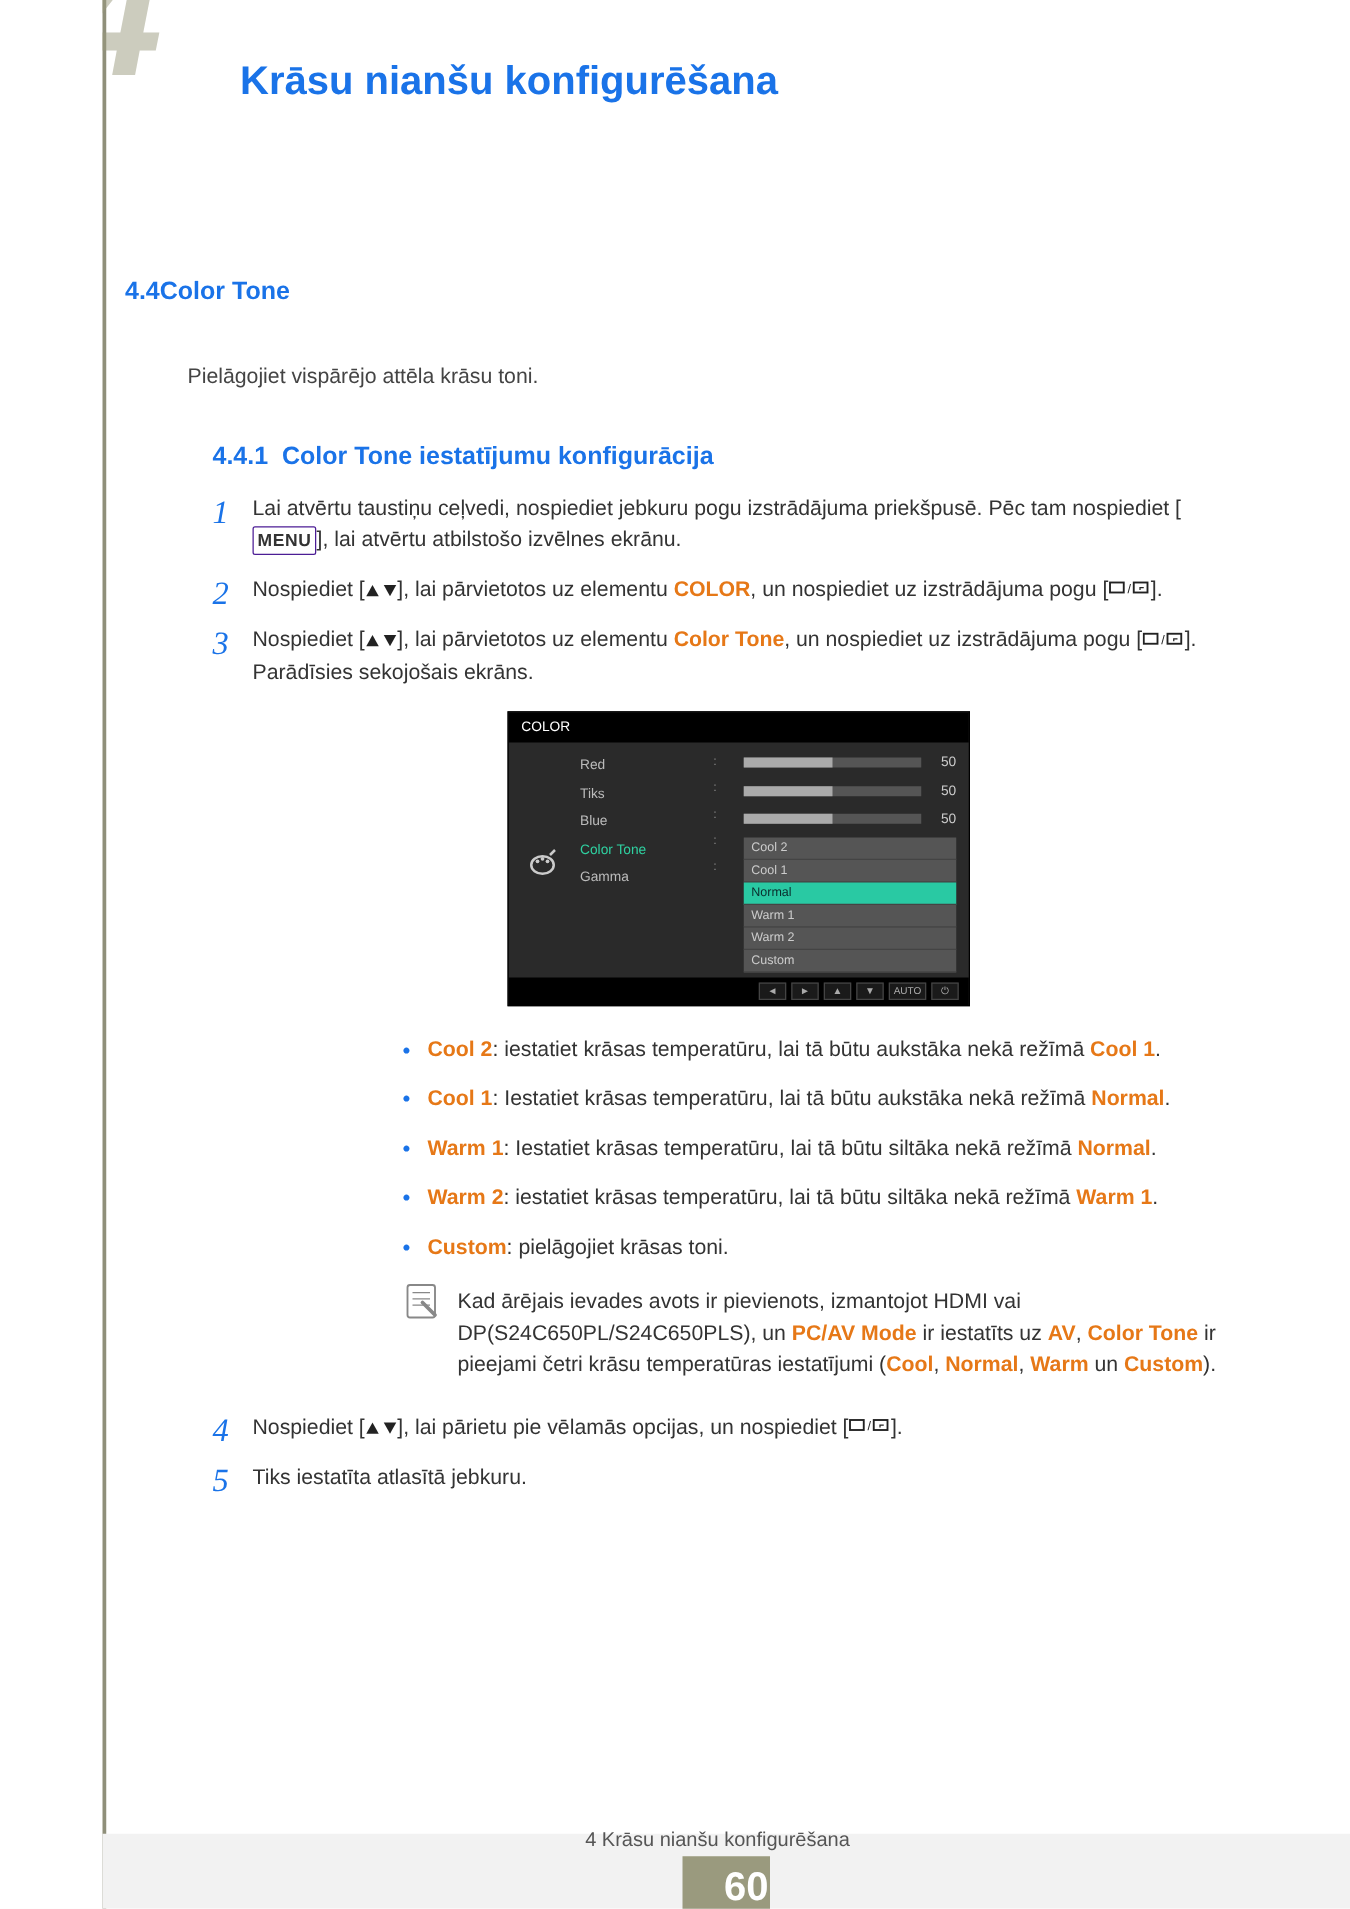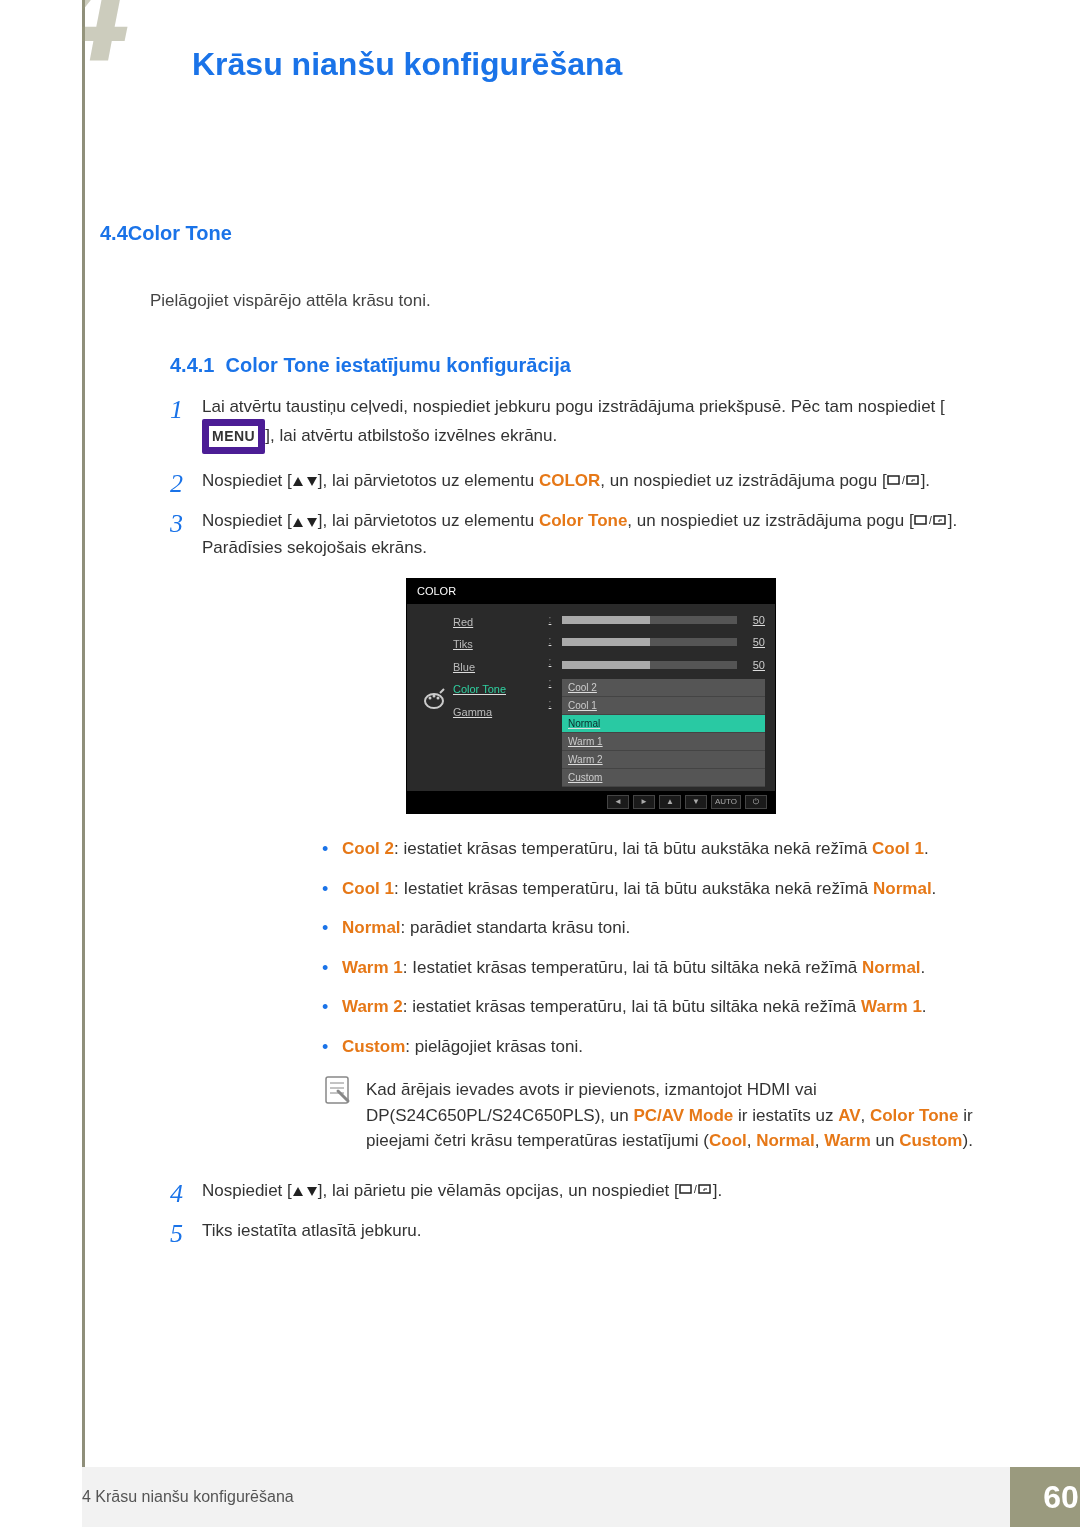--- a/index.html
+++ b/index.html
@@ -57,33 +57,33 @@
   ol.steps { list-style:none; margin-left:70px;}
   ol.steps > li { position:relative; padding-left:32px; margin-bottom:14px;}
   ol.steps > li .num {
     position:absolute; left:0; top:-4px;
     color:#1a73e8; font-style:italic; font-size:26px; font-family: Georgia, serif;
   }
   .orange-bold { color:#e67817; font-weight:bold; }
   .icon-updown { display:inline-block; vertical-align:middle; }
   .icon-updown svg { vertical-align:middle; }
   .icon-rect-enter { display:inline-block; vertical-align:middle;}
-  .menu-word { font-family: Arial; font-weight:bold; font-size:14px; letter-spacing:0.5px; display:inline-block; border:7px solid #4c1d95; padding:0 3px; border-radius:2px; background:#fff;}
+  .menu-word { font-family: Arial; font-weight:bold; font-size:14px; letter-spacing:0.5px; display:inline-block; border:1px solid #4c1d95; padding:0 3px; border-radius:2px; background:#fff;}
   
   .osd {
     width: 370px;
     margin: 18px auto 22px auto;
     background:#2a2a2a;
     border:1px solid #000;
     color:#ddd;
     font-size:11px;
     font-family: Arial;
   }
   .osd-title { background:#000; color:#fff; padding:4px 10px; font-size:11px;}
-  .osd-body { display:flex; padding:8px 10px 4px 10px; gap:2px;text-decoration:underline;}
+  .osd-body { display:flex; padding:8px 10px 4px 10px; gap:13px;}
   .osd-iconcol { width:34px; display:flex; align-items:center; justify-content:center;}
   .osd-iconcol svg { opacity:0.9;}
   .osd-labels { width:85px; display:flex; flex-direction:column; gap:6px; padding-top:2px;}
   .osd-labels div { color:#bbb; font-size:11px;}
   .osd-labels .sel { color:#2fd0a0; }
   .osd-mid { width:20px; display:flex; flex-direction:column; gap:6px; color:#888; font-size:10px; text-align:center;}
   .osd-vals { flex:1; display:flex; flex-direction:column; gap:6px; }
   .slider-row { display:flex; align-items:center; gap:8px;}
   .slider-track { flex:1; height:8px; background:#555; position:relative;}
   .slider-fill { position:absolute; left:0; top:0; bottom:0; background:#aaa;}
@@ -92,21 +92,21 @@
   .opt-list div { background:#555; color:#ccc; padding:1px 6px; font-size:10px; border-bottom:1px solid #444;}
   .opt-list .hl { background:#29c9a3; color:#0a2d2d; }
   .osd-footer { background:#000; display:flex; justify-content:flex-end; gap:4px; padding:4px 8px; align-items:center;}
   .osd-footer .fb { width:22px; height:14px; background:#1a1a1a; color:#aaa; font-size:8px; display:flex; align-items:center; justify-content:center; border:1px solid #444;}
   .osd-footer .auto { width:30px; font-size:8px;}
   ul.defs { list-style:none; margin:10px 0 14px 120px;}
   ul.defs li { position:relative; padding-left:20px; margin-bottom:14px;}
   ul.defs li::before { content:"•"; position:absolute; left:0; top:0; color:#1a73e8; font-size:18px;}
   .note-box { margin:0 0 20px 120px; position:relative; padding:4px 0 4px 44px;}
   .note-icon { position:absolute; left:0; top:2px; width:30px; height:30px;}
-  .footer-bar { position:absolute; bottom:0; left:82px; right:0; height:60px; background:#f2f2f2; display:flex; justify-content:space-between; align-items:center;}
+  .footer-bar { position:absolute; bottom:0; left:82px; right:0; height:60px; background:#f2f2f2; display:flex; justify-content:center; align-items:center;flex-direction:column;}
   .footer-bar .chap-name { color:#555; font-size:16px; margin-right:14px;}
   .footer-bar .page-box { background:#9a9a7e; color:#fff; font-size:32px; font-weight:bold; width:70px; height:60px; display:flex; align-items:center; justify-content:center;padding-left:32px;}
 </style>
 </head>
 <body>
 
 <div class="page-border-left"></div>
 
 <div class="header-area">
   <div class="chapter-decor">
@@ -218,21 +218,20 @@
           <div class="fb">▲</div>
           <div class="fb">▼</div>
           <div class="fb auto">AUTO</div>
           <div class="fb">⏻</div>
         </div>
       </div>
 
       <ul class="defs">
         <li><span class="orange-bold">Cool 2</span><span>: iestatiet krāsas temperatūru, lai tā būtu aukstāka nekā režīmā </span><span class="orange-bold">Cool 1</span>.</li>
         <li><span class="orange-bold">Cool 1</span><span>: Iestatiet krāsas temperatūru, lai tā būtu aukstāka nekā režīmā </span><span class="orange-bold">Normal</span>.</li>
-        <li><span class="orange-bold">Normal</span><span>: parādiet standarta krāsu toni.</span></li>
         <li><span class="orange-bold">Warm 1</span><span>: Iestatiet krāsas temperatūru, lai tā būtu siltāka nekā režīmā </span><span class="orange-bold">Normal</span>.</li>
         <li><span class="orange-bold">Warm 2</span><span>: iestatiet krāsas temperatūru, lai tā būtu siltāka nekā režīmā </span><span class="orange-bold">Warm 1</span>.</li>
         <li><span class="orange-bold">Custom</span><span>: pielāgojiet krāsas toni.</span></li>
       </ul>
 
       <div class="note-box">
         <div class="note-icon">
           <svg width="30" height="30" viewBox="0 0 30 30">
               <rect x="4" y="2" width="22" height="26" rx="2" fill="#fff" stroke="#888" stroke-width="1.5"></rect>
               <line x1="8" y1="8" x2="22" y2="8" stroke="#888"></line>

